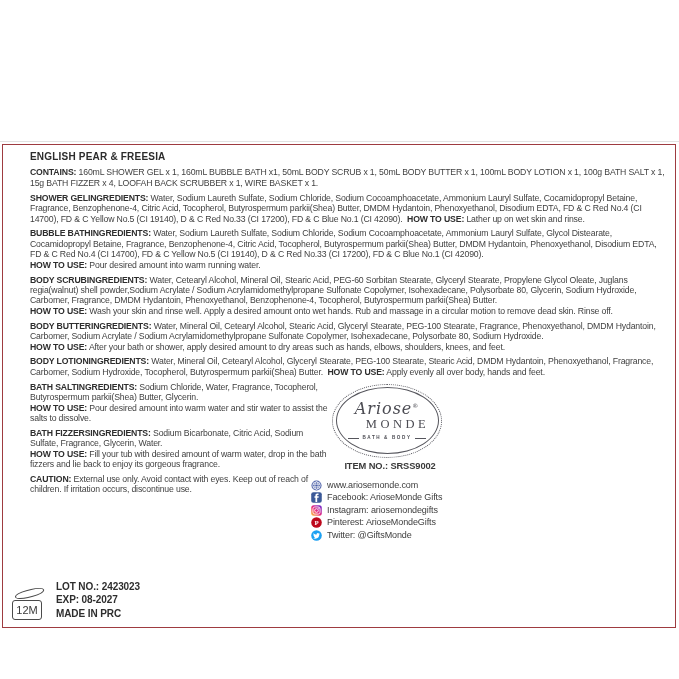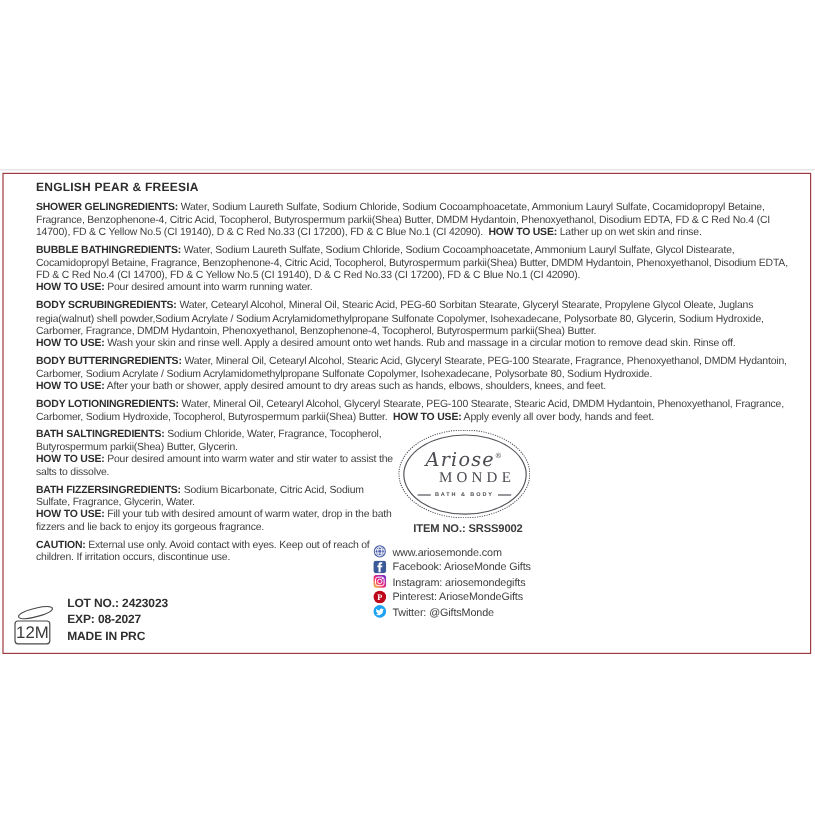--- a/index.html
+++ b/index.html
@@ -3,21 +3,21 @@
 <meta charset="utf-8">
 <style>
   html,body{margin:0;padding:0;}
   body{
     width:679px;height:679px;background:#ffffff;position:relative;
     font-family:"Liberation Sans", sans-serif;color:#3f3f3f;
     -webkit-font-smoothing:antialiased;
   }
   .top-rule{position:absolute;left:0;top:141px;width:679px;height:1px;background:#e2e2e2;}
   .label-box{
-    position:absolute;left:2px;top:144px;width:674px;height:401px;
+    position:absolute;left:2px;top:144px;width:674px;height:484px;
     border:1.5px solid #9e3b40;box-sizing:border-box;
     padding:7px 9px 22px 27px;overflow:hidden;
     font-size:8.7px;line-height:10.4px;letter-spacing:-0.15px;
   }
   .b{font-weight:700;color:#2e2e2e;}
   .title{font-size:10px;font-weight:700;color:#2c2c2c;letter-spacing:0.2px;margin:0 0 5px 0;}
   p.sec{margin:0 0 4.5px 0;}
   .sec-name{font-weight:700;color:#2e2e2e;}
   .howline{margin:0;}
   .bottom-area{position:relative;margin-top:2px;height:166px;}
@@ -45,33 +45,34 @@
   .soc-ic svg{width:11px;height:11px;display:block;}
   .soc-tx{font-size:9px;letter-spacing:-0.1px;color:#3d3d3d;}
 
   
   .pao-block{position:absolute;left:9px;bottom:7px;display:flex;align-items:flex-end;gap:10px;}
   .pao-icon{width:34px;position:relative;padding-top:10px;}
   .pao-lid{width:28px;height:6px;border:1.2px solid #4a4a4a;border-radius:50%/60%;
            transform:rotate(-14deg);transform-origin:left bottom;margin-left:4px;margin-bottom:-1px;background:#fff;}
   .pao-jar{width:30px;height:20px;border:1.2px solid #4a4a4a;border-radius:3px;box-sizing:border-box;
            display:flex;align-items:center;justify-content:center;
-           font-size:14px;color:#3a3a3a;letter-spacing:0;}
+           font-size:11px;color:#3a3a3a;letter-spacing:0;}
   .lot-block{font-weight:700;color:#2e2e2e;font-size:10px;line-height:13px;letter-spacing:-0.1px;}
   .lot-block .made{margin-top:1px;}
 </style>
 </head>
 <body>
 
 <div class="top-rule"></div>
 
 <div class="label-box">
 
   <p class="title">ENGLISH PEAR &amp; FREESIA</p>
 
+  <p class="sec"><span class="b">CONTAINS:</span> <span>160mL SHOWER GEL x 1, 160mL BUBBLE BATH x1, 50mL BODY SCRUB x 1, 50mL BODY BUTTER x 1, 100mL BODY LOTION x 1, 100g BATH SALT x 1, 15g BATH FIZZER x 4, LOOFAH BACK SCRUBBER x 1, WIRE BASKET x 1.</span></p>
 
   <p class="sec"><span class="sec-name">SHOWER GEL</span><span class="b">INGREDIENTS:</span> <span>Water, Sodium Laureth Sulfate, Sodium Chloride, Sodium Cocoamphoacetate, Ammonium Lauryl Sulfate, Cocamidopropyl Betaine, Fragrance, Benzophenone-4, Citric Acid, Tocopherol, Butyrospermum parkii(Shea) Butter, DMDM Hydantoin, Phenoxyethanol, Disodium EDTA, FD &amp; C Red No.4 (CI 14700), FD &amp; C Yellow No.5 (CI 19140), D &amp; C Red No.33 (CI 17200), FD &amp; C Blue No.1 (CI 42090).</span>&nbsp; <span class="b">HOW TO USE:</span> <span>Lather up on wet skin and rinse.</span></p>
 
   <p class="sec"><span class="sec-name">BUBBLE BATH</span><span class="b">INGREDIENTS:</span> <span>Water, Sodium Laureth Sulfate, Sodium Chloride, Sodium Cocoamphoacetate,  Ammonium Lauryl Sulfate, Glycol Distearate, Cocamidopropyl Betaine, Fragrance, Benzophenone-4, Citric Acid, Tocopherol, Butyrospermum parkii(Shea) Butter, DMDM Hydantoin, Phenoxyethanol, Disodium EDTA, FD &amp; C Red No.4 (CI 14700), FD &amp; C Yellow No.5 (CI 19140), D &amp; C Red No.33 (CI 17200), FD &amp; C Blue No.1 (CI 42090).</span><span class="howline" style="display:block;"><span class="b">HOW TO USE:</span> <span>Pour desired amount into warm running water.</span></span></p>
 
   <p class="sec"><span class="sec-name">BODY SCRUB</span><span class="b">INGREDIENTS:</span> <span>Water, Cetearyl Alcohol, Mineral Oil, Stearic Acid, PEG-60 Sorbitan Stearate, Glyceryl Stearate, Propylene Glycol Oleate, Juglans regia(walnut) shell powder,Sodium Acrylate / Sodium Acrylamidomethylpropane Sulfonate Copolymer, Isohexadecane, Polysorbate 80, Glycerin, Sodium Hydroxide, Carbomer, Fragrance, DMDM Hydantoin, Phenoxyethanol, Benzophenone-4, Tocopherol, Butyrospermum parkii(Shea) Butter.</span><span class="howline" style="display:block;"><span class="b">HOW TO USE:</span> <span>Wash your skin and rinse well. Apply a desired amount onto wet hands. Rub and massage in a circular motion to remove dead skin. Rinse off.</span></span></p>
 
   <p class="sec"><span class="sec-name">BODY BUTTER</span><span class="b">INGREDIENTS:</span> <span>Water, Mineral Oil, Cetearyl Alcohol, Stearic Acid, Glyceryl Stearate, PEG-100 Stearate, Fragrance, Phenoxyethanol, DMDM Hydantoin, Carbomer, Sodium Acrylate / Sodium Acrylamidomethylpropane Sulfonate Copolymer, Isohexadecane, Polysorbate 80, Sodium Hydroxide.</span><span class="howline" style="display:block;"><span class="b">HOW TO USE:</span> <span>After your bath or shower, apply desired amount to dry areas such as hands, elbows, shoulders, knees, and feet.</span></span></p>
 
   <p class="sec"><span class="sec-name">BODY LOTION</span><span class="b">INGREDIENTS:</span> <span>Water, Mineral Oil, Cetearyl Alcohol, Glyceryl Stearate, PEG-100 Stearate, Stearic Acid, DMDM Hydantoin, Phenoxyethanol, Fragrance, Carbomer, Sodium Hydroxide, Tocopherol, Butyrospermum parkii(Shea) Butter.</span>&nbsp; <span class="b">HOW TO USE:</span> <span>Apply evenly all over body, hands and feet.</span></p>

